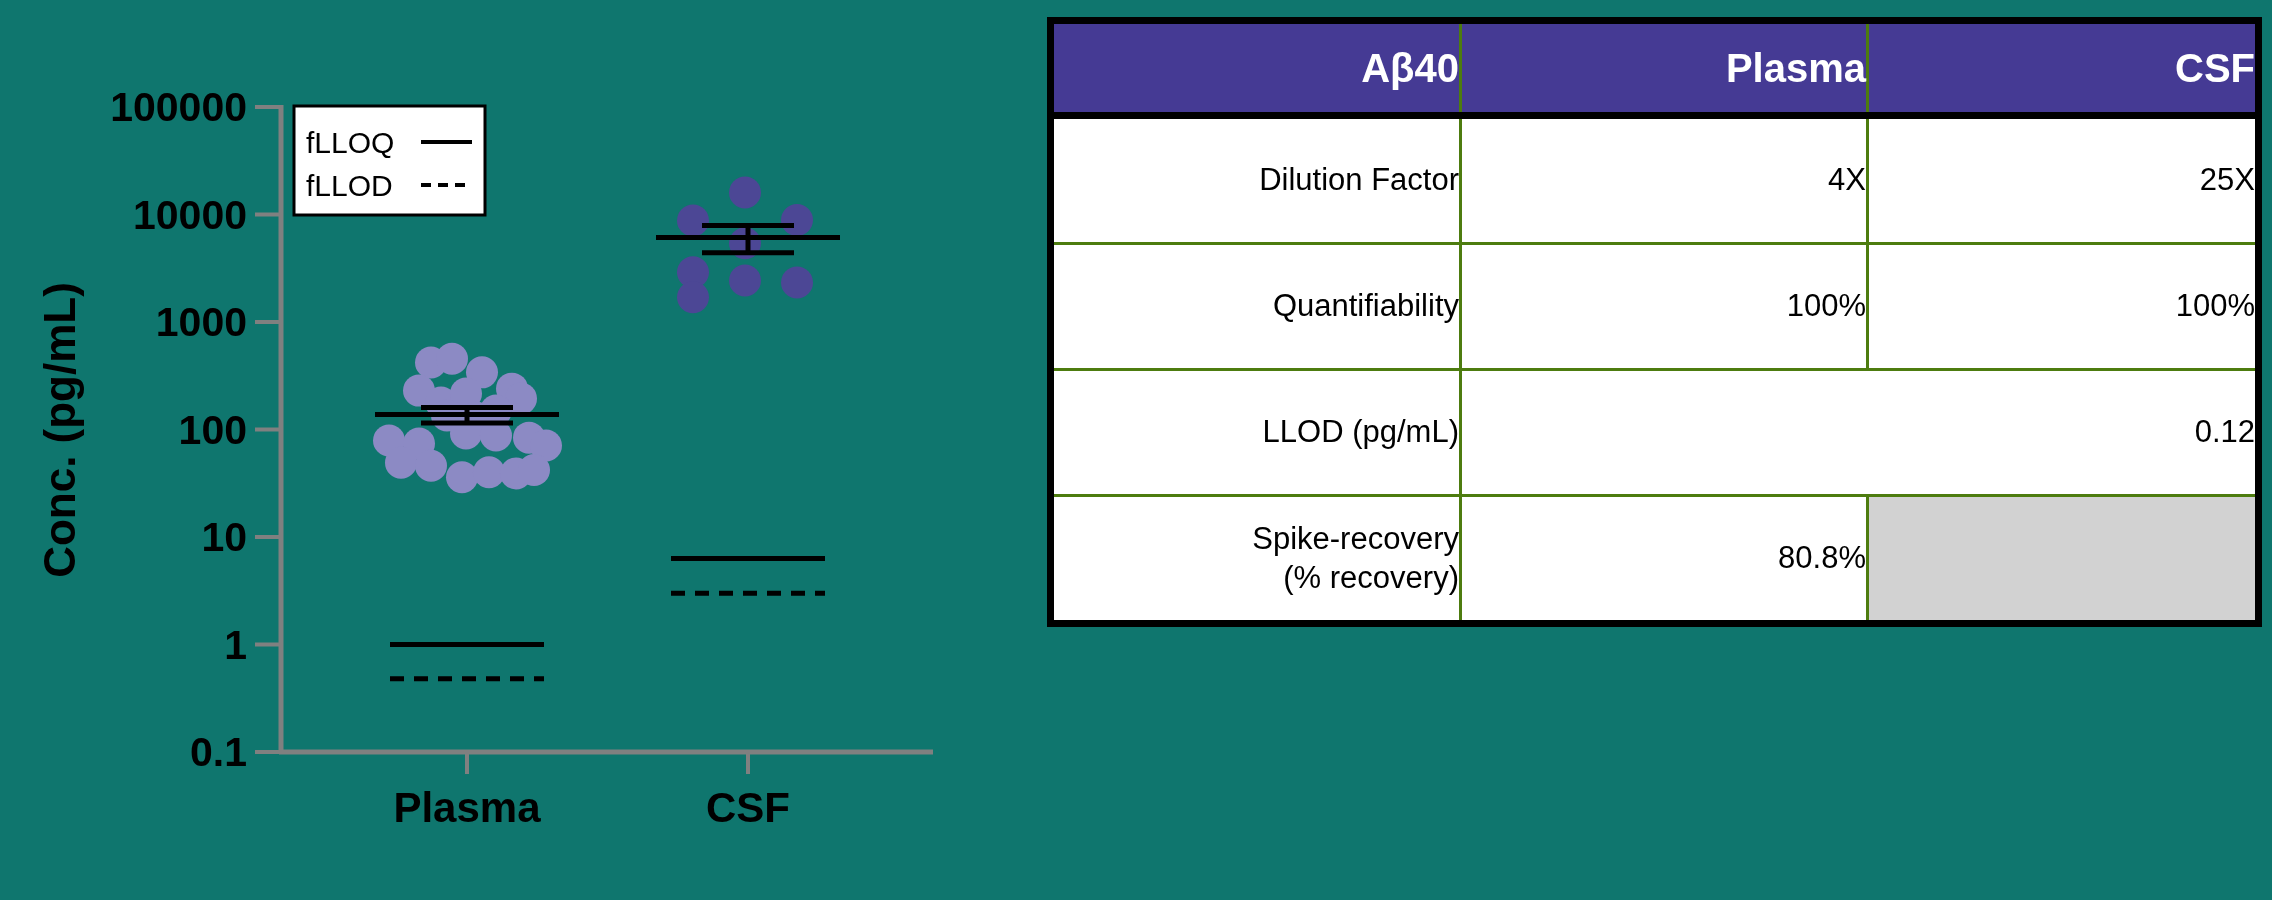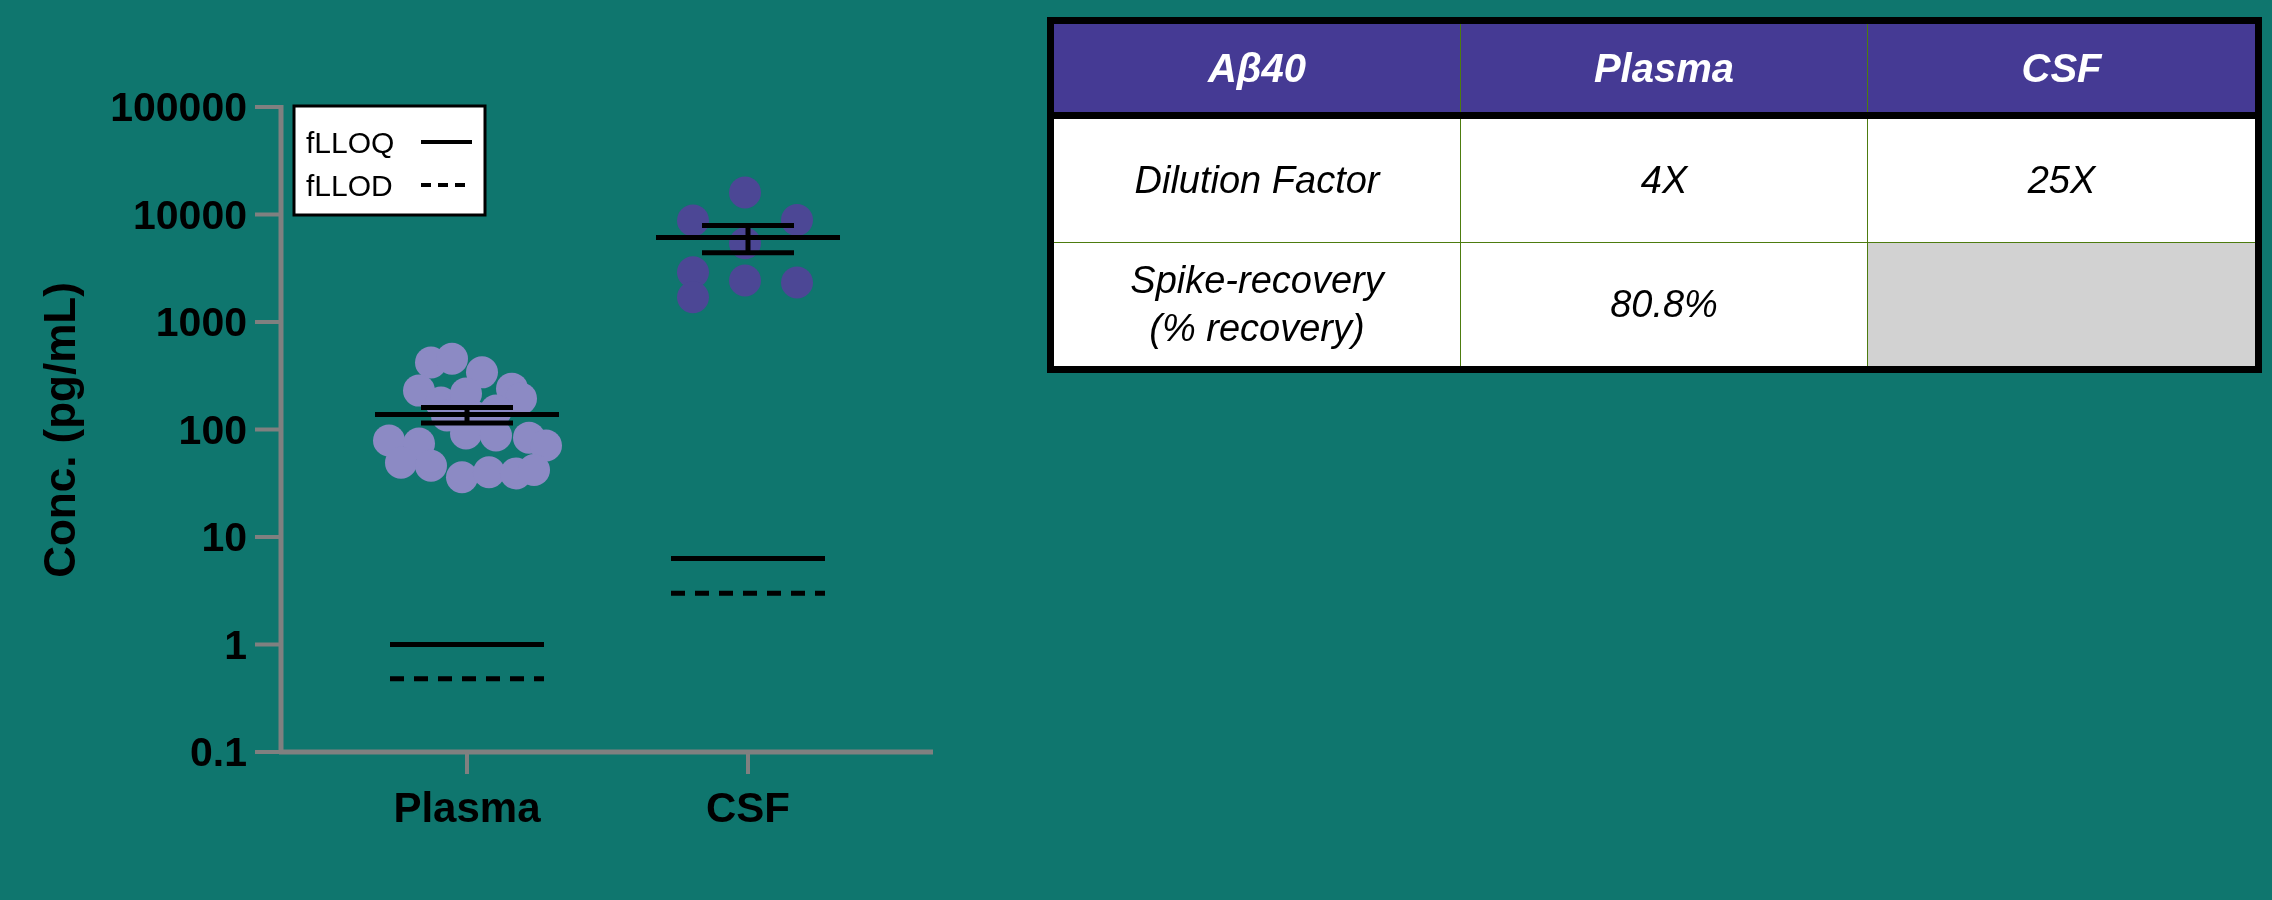--- a/index.html
+++ b/index.html
@@ -7,25 +7,25 @@
        font-family:"Liberation Sans",sans-serif;}
   .stage{position:absolute;inset:0;background:#0f766e;}
   svg text{fill:#000000;}
   .ticklab{font:bold 41px "Liberation Sans",sans-serif;}
   .catlab{font:bold 42px "Liberation Sans",sans-serif;}
   .ylab{font:bold 44px "Liberation Sans",sans-serif;}
   .leg{font:30px "Liberation Sans",sans-serif;}
   .tablewrap{position:absolute;left:1047px;top:17px;}
   table.assay{border-collapse:collapse;table-layout:fixed;background:#ffffff;
               border:7px solid #000;width:1208px;}
-  table.assay th,table.assay td{border:1px solid #4d7c0f;text-align:center;
-              vertical-align:middle;padding:0;font-style:italic;}
+  table.assay th,table.assay td{border:3px solid #4d7c0f;text-align:right;
+              vertical-align:middle;padding:0;}
   table.assay thead th{color:#ffffff;font-weight:bold;font-size:40px;height:88px;
               border-bottom:7px solid #000;}
-  table.assay td{font-size:38px;font-weight:normal;height:123px;line-height:1.25;}
+  table.assay td{font-size:31px;font-weight:normal;height:123px;line-height:1.25;}
 </style>
 </head>
 <body>
 
 <div class="stage">
 
   <svg id="chart" width="960" height="900" viewBox="0 0 960 900">
       <line x1="281" y1="105" x2="281" y2="754" stroke="#808080" stroke-width="5"></line>
       <line x1="279" y1="752" x2="933" y2="752" stroke="#808080" stroke-width="5"></line>
       <line x1="255" y1="107" x2="281" y2="107" stroke="#808080" stroke-width="4"></line>
@@ -111,20 +111,29 @@
           <th class="hdr" style="background: rgb(69, 58, 148); color: rgb(255, 255, 255);">CSF</th>
         </tr>
       </thead>
       <tbody>
         <tr>
           <td>Dilution Factor</td>
           <td>4X</td>
           <td>25X</td>
         </tr>
         <tr>
+          <td>Quantifiability</td>
+          <td>100%</td>
+          <td>100%</td>
+        </tr>
+        <tr>
+          <td>LLOD (pg/mL)</td>
+          <td colspan="2">0.12</td>
+        </tr>
+        <tr>
           <td>
             <div>Spike-recovery</div>
             <div>(% recovery)</div>
           </td>
           <td>80.8%</td>
           <td class="graycell" style="background: rgb(210, 210, 210);"></td>
         </tr>
       </tbody>
     </table>
   </div>

